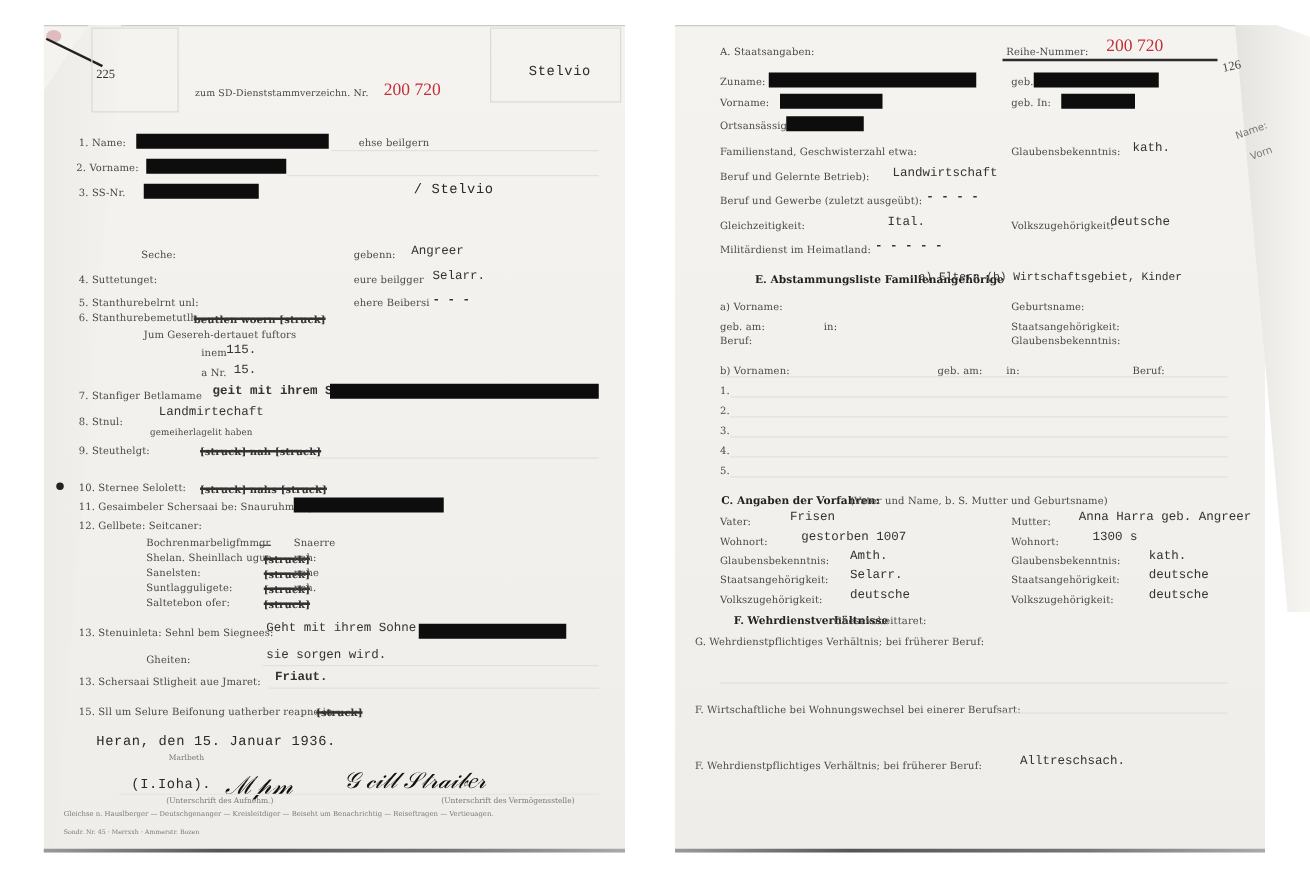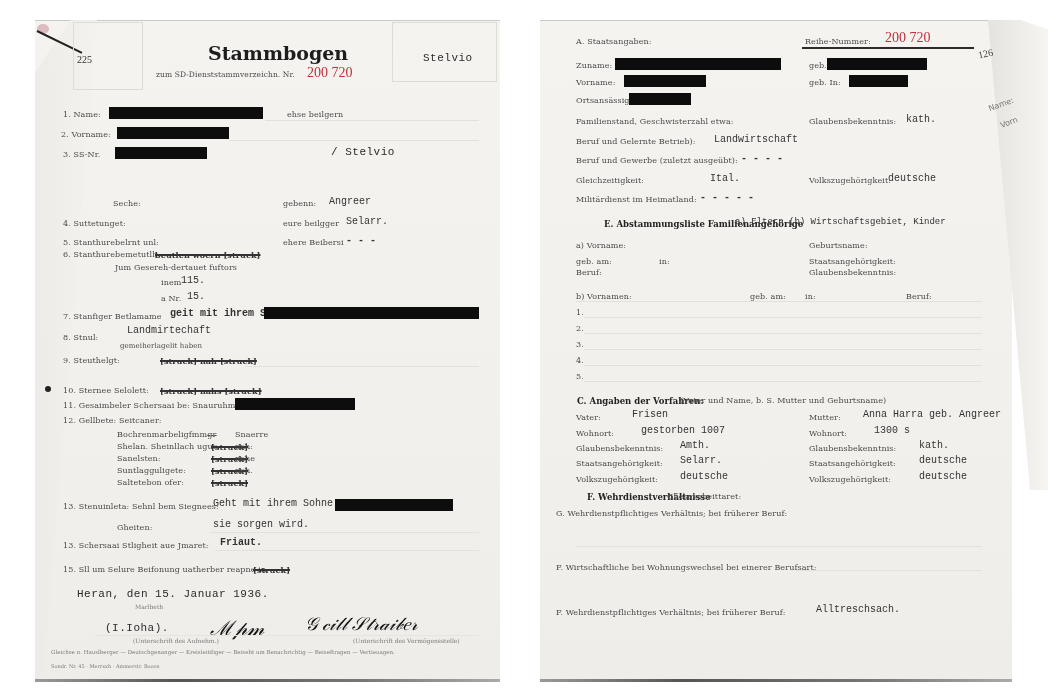--- a/index.html
+++ b/index.html
@@ -46,35 +46,34 @@
   .lbl { font-size: 8px; color: #4a4a4a; font-family: "DejaVu Serif", serif; letter-spacing: .1px; }
   .lbl-b { font-size: 8.5px; color: #222; font-weight: bold; font-family: "DejaVu Serif", serif; }
   .type { font-family: "Liberation Mono", "DejaVu Sans Mono", monospace; color: #2a2a2a; font-size: 11px; letter-spacing: .5px; }
   .type-sm { font-family: "Liberation Mono", "DejaVu Sans Mono", monospace; color: #333; font-size: 10px; }
   .red { color: #c0303a; font-family: "Liberation Serif", serif; font-size: 14px; }
   .title { font-family: "DejaVu Serif", serif; font-weight: bold; font-size: 19px; color: #1d1d1d; }
   .tiny { font-size: 6px; color: #7a7a7a; }
   .redact { position: absolute; background: #0d0d0d; height: 12px; }
   .rule { position: absolute; height: 1px; background: #e2e1dc; }
   .strike { text-decoration: line-through; text-decoration-thickness: 2px; color: #333; font-weight: bold; }
-  .sig { position: absolute; font-family: Liberation Serif, serif; font-style: italic; color: #111; font-size: 17px; margin-left: 30px; }
+  .sig { position: absolute; font-family: Liberation Sans, sans-serif; font-style: italic; color: #111; font-size: 17px; }
   .thick-rule { position: absolute; height: 2px; background: #2b2b2b; }
 </style>
 </head>
 <body>
 
 <div id="page-left" class="page">
   <div class="fold-left"></div>
   <div class="stamp-mark"></div>
   <div class="fold-left-line"></div>
 
   <div class="box" style="left:38px;top:2px;width:70px;height:68px;"></div>
   <div class="t" style="left:42px;top:34px;font-size:10px;color:#333;font-family:'Liberation Serif',serif;">225</div>
 
-  <div class="t title" style="left:173px;top:22px;">Stammbogen</div>
   <div class="t lbl" style="left:121px;top:50px;font-size:7.5px;">zum SD-Dienststammverzeichn. Nr.</div>
   <div class="t red" style="left:272px;top:45px;">200 720</div>
 
   <div class="box" style="left:357px;top:2px;width:105px;height:60px;"></div>
   <div class="t type" style="left:388px;top:32px;">Stelvio</div>
 
   <div class="t lbl" style="left:28px;top:90px;"><span>1.</span> <span>Name:</span></div>
   <div class="redact" style="left:74px;top:87px;width:154px;"></div>
   <div class="t lbl" style="left:252px;top:90px;">ehse beilgern</div>
   <div class="rule" style="left:230px;top:100px;width:214px;"></div>

